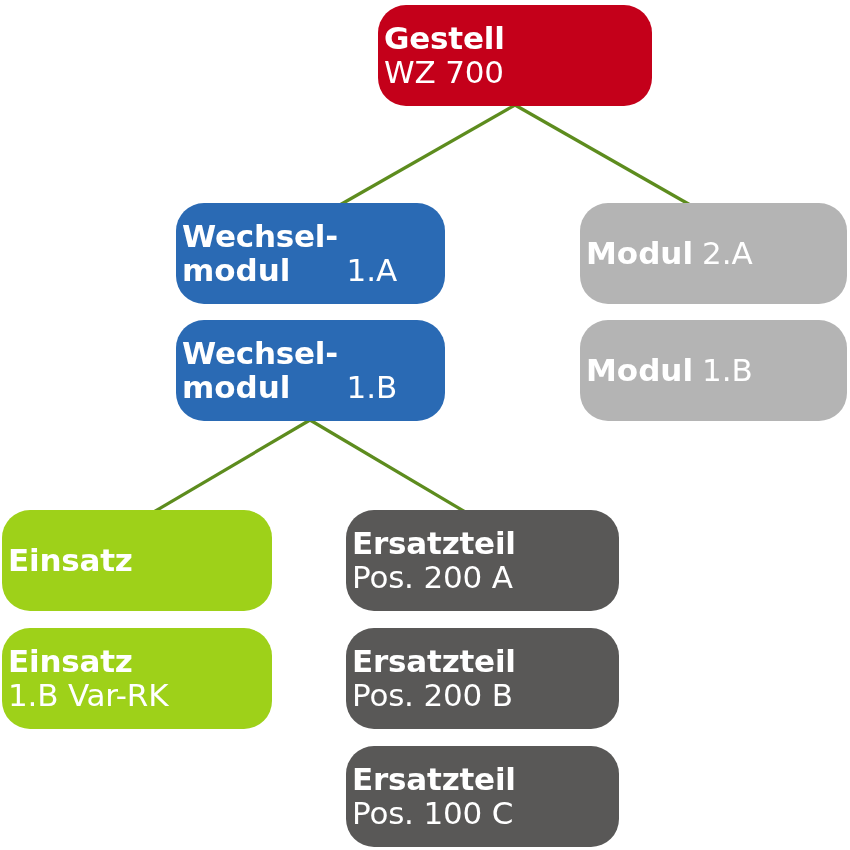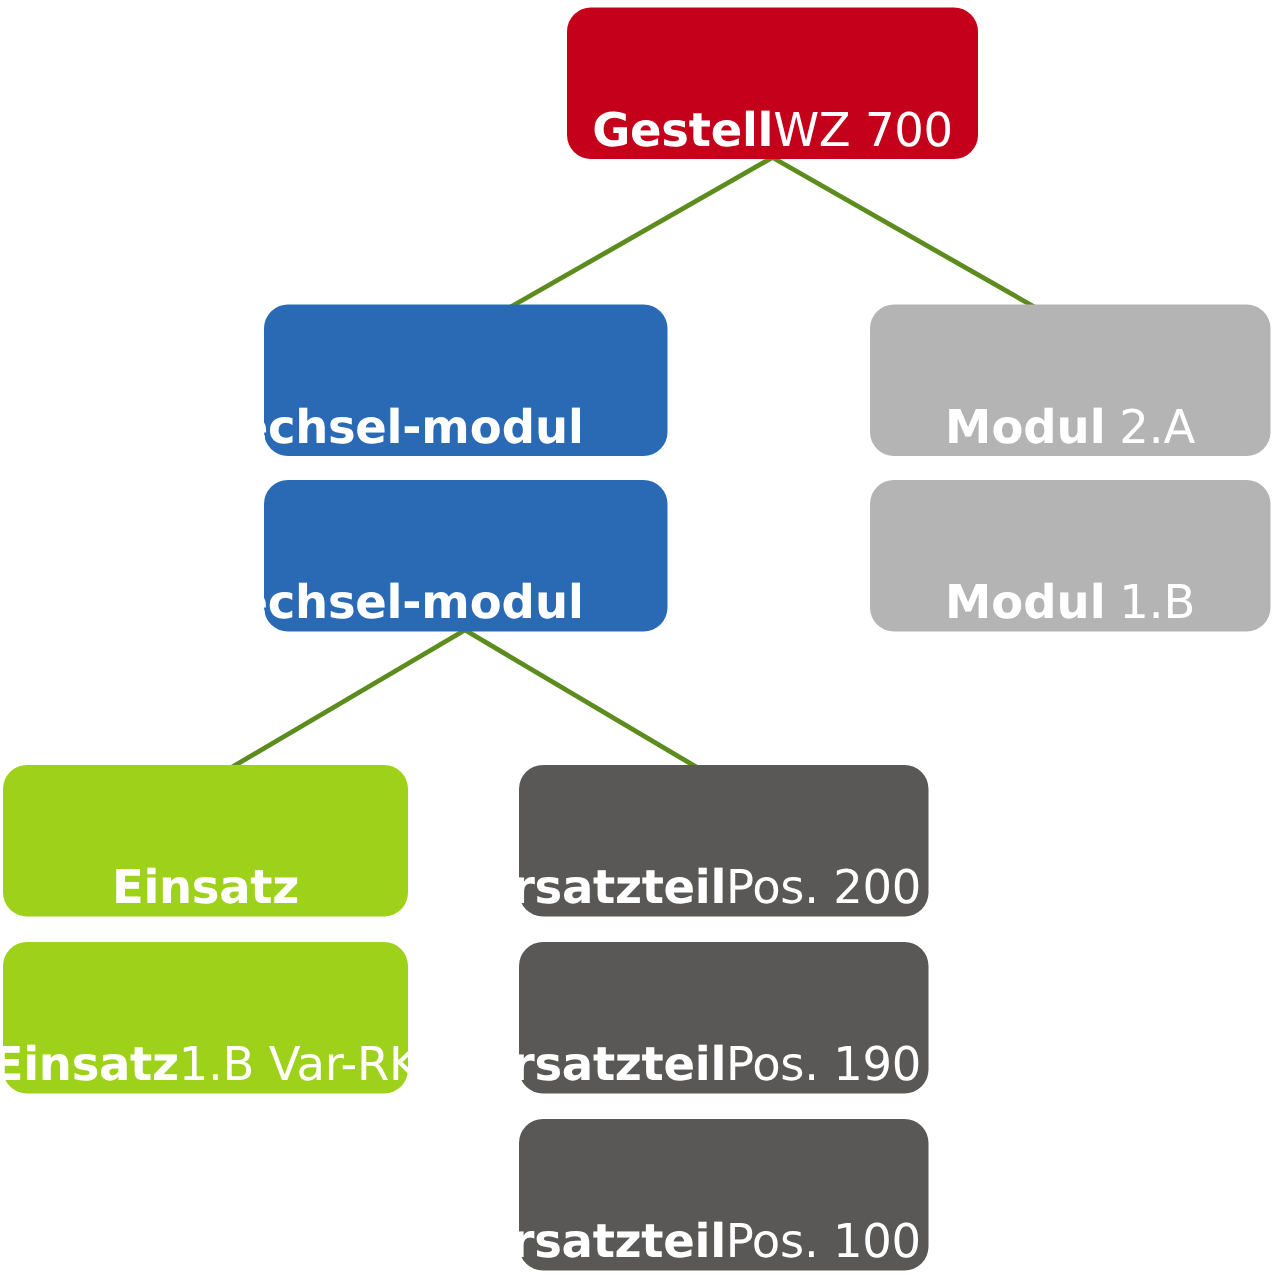--- a/index.html
+++ b/index.html
@@ -20,24 +20,25 @@
   #connector-layer {
     position: absolute;
     left: 0;
     top: 0;
     width: 850px;
     height: 850px;
     pointer-events: none;
   }
   .node {
     position: absolute;
-    border-radius: 16px;
+    border-radius: 28px;
     box-sizing: border-box;
     display: flex;
-    align-items: flex-end;
+    flex-direction: column;
+    align-items: flex-start;
     justify-content: center;
     text-align: center;
     color: #ffffff;
     line-height: 1.08;
     padding: 2px 6px;
   }
   .node .line1 {
     font-weight: bold;
     font-size: 31px;
     letter-spacing: -0.2px;
@@ -145,21 +146,21 @@
     <div class="line2">1.B Var-RK</div>
   </div>
 
   <div class="node" style="left:346px; top:510px; width:273px; height:101px; background:#595857;">
     <div class="line1">Ersatzteil</div>
     <div class="line2">Pos. 200 A</div>
   </div>
 
   <div class="node" style="left:346px; top:628px; width:273px; height:101px; background:#595857;">
     <div class="line1">Ersatzteil</div>
-    <div class="line2">Pos. 190 B</div>
+    <div class="line2">Pos. 200 B</div>
   </div>
 
   <div class="node" style="left:346px; top:746px; width:273px; height:101px; background:#595857;">
     <div class="line1">Ersatzteil</div>
     <div class="line2">Pos. 100 C</div>
   </div>
 
 </div>
 
 </body></html>

